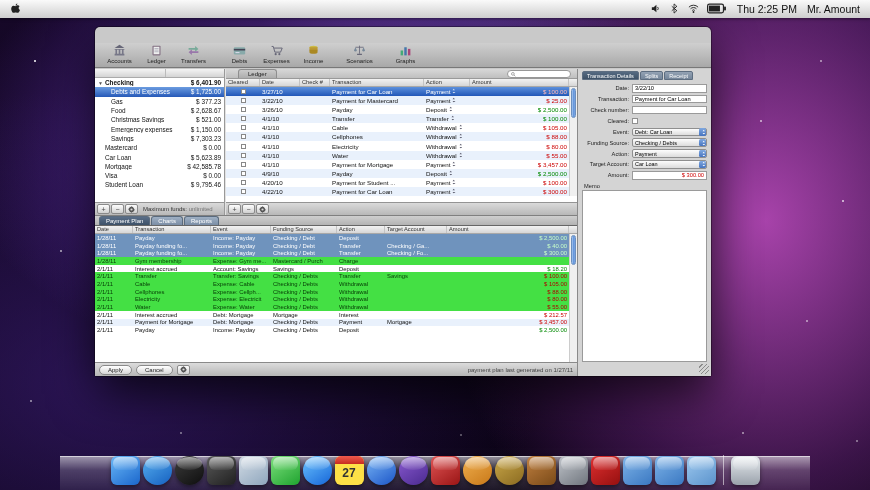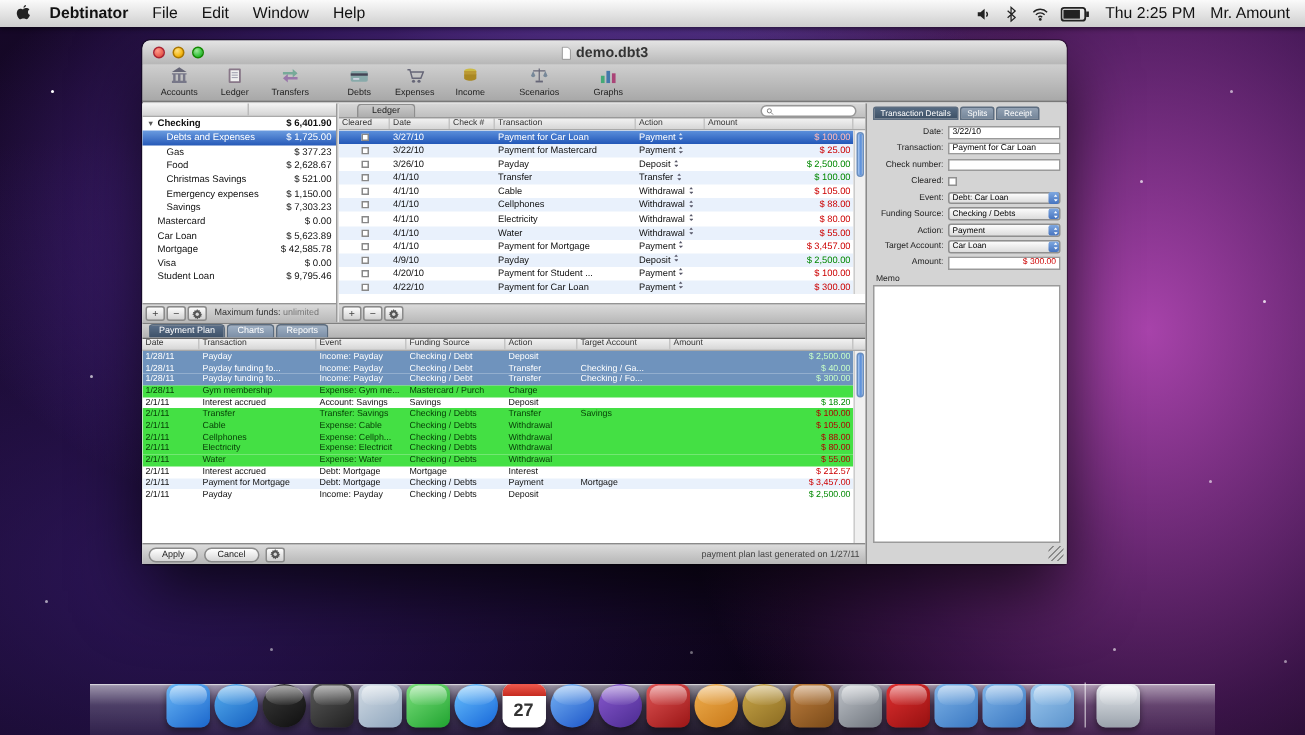--- a/index.html
+++ b/index.html
@@ -24,21 +24,21 @@
 
   
   .menubar { position:absolute; top:0; left:0; right:0; height:18px; z-index:60;
     background:linear-gradient(#fafafa,#cecece); display:flex; align-items:center;
     padding:0 10px; font-size:10.5px; color:#111; box-shadow:0 1px 3px rgba(0,0,0,.45); }
   .apple { display:flex; align-items:center; margin-right:4px; }
   .apple svg { height:12px; }
   .menus { display:flex; }
   .menu-item { padding:0 8px; white-space:nowrap; }
   .menu-item.app { font-weight:bold; }
-  .mb-right { margin-left:auto; display:flex; align-items:flex-end; gap:10px; }
+  .mb-right { margin-left:auto; display:flex; align-items:flex-start; gap:10px; }
   .mb-icon { display:flex; align-items:center; }
   .mb-icon svg { height:11px; }
   .mb-clock, .mb-user { white-space:nowrap; }
 
   
   .window { position:absolute; left:95px; top:27px; width:616px; height:349px;
     border-radius:5px 5px 2px 2px; background:#c9c9c9;
     box-shadow:0 18px 45px rgba(0,0,0,.7), 0 0 0 1px rgba(0,0,0,.35); z-index:30; }
   .titlebar { position:absolute; top:0; left:0; right:0; height:16px; border-radius:5px 5px 0 0;
     background:linear-gradient(#e4e4e4,#b6b6b6); display:flex; align-items:center; justify-content:center;
@@ -165,44 +165,37 @@
   .dock { position:absolute; left:0; right:0; bottom:0; height:46px; z-index:50;
     display:flex; justify-content:center; align-items:flex-end; }
   .dock-shelf { position:absolute; bottom:0; left:60px; right:60px; height:34px;
     background:linear-gradient(rgba(255,255,255,.55), rgba(255,255,255,.2) 40%, rgba(255,255,255,.08));
     border-top:1px solid rgba(255,255,255,.8); }
   .dock-icons { position:relative; display:flex; align-items:flex-end; gap:3px; padding:0 0 5px; }
   .dk { width:29px; height:29px; border-radius:6px; position:relative; box-shadow:0 2px 4px rgba(0,0,0,.45); flex:none; }
   .dk.circle { border-radius:50%; }
   .gloss { position:absolute; left:2px; right:2px; top:1px; height:46%; border-radius:inherit;
     background:linear-gradient(rgba(255,255,255,.6), rgba(255,255,255,.05)); }
-  .dk.cal { background:#ffffff; overflow:hidden; }
+  .dk.cal { background:#fde047; overflow:hidden; }
   .cal-band { height:8px; background:linear-gradient(#ef5a4e,#c62b20); }
   .cal-day { text-align:center; font-size:12px; font-weight:bold; color:#333; line-height:19px; }
   .dk-sep { width:1px; height:30px; background:rgba(255,255,255,.55); margin:0 4px; align-self:flex-end; }
 </style>
 </head>
 <body>
 
 <div class="desktop-bg"></div>
 <div class="stars"></div>
 
 <div class="menubar">
   <span class="apple">
     <svg viewBox="-1 0 12 13">
         <path d="M7 .4C7 1.5 6.1 2.4 5.1 2.4 5.1 1.3 6 .4 7 .4zM5 3c1 0 1.3-.5 2.3-.5.9 0 1.7.4 2.1 1.1-1.5 1-1.3 3.3.4 3.9-.4 1.2-1.5 3.2-2.6 3.2-.8 0-1-.5-2.1-.5s-1.4.5-2.1.5C1.8 10.7.7 8.7.4 7.2 0 5.2 1.1 3 2.8 3c.9 0 1.3.5 2.2.5z" fill="#222"></path>
       </svg>
   </span>
-  <div class="menus" id="menus">
-      <span class="menu-item app">Debtinator</span>
-      <span class="menu-item">File</span>
-      <span class="menu-item">Edit</span>
-      <span class="menu-item">Window</span>
-      <span class="menu-item">Help</span>
-    </div>
   <div class="mb-right">
     <span id="mb-icons" style="display:flex;gap:8px;align-items:center;">
         <span class="mb-icon">
           <svg viewBox="0 0 12 12">
             <path d="M2 4.5h2L7 2v8L4 7.5H2z" fill="#222"></path>
             <path d="M8.3 4.3a2.6 2.6 0 0 1 0 3.4" stroke="#222" fill="none"></path>
           </svg>
         </span>
         <span class="mb-icon">
           <svg viewBox="0 0 12 12">
@@ -222,33 +215,20 @@
             <rect x="1.6" y="2.1" width="9" height="4.8" fill="#222"></rect>
           </svg>
         </span>
       </span>
     <span class="mb-clock">Thu 2:25 PM</span>
     <span class="mb-user">Mr. Amount</span>
   </div>
 </div>
 
 <div class="window">
-  <div class="titlebar">
-    <div class="lights">
-      <div class="light close"></div>
-      <div class="light min"></div>
-      <div class="light zoom"></div>
-    </div>
-    <span class="title-icon">
-      <svg viewBox="0 0 8 10">
-          <path d="M1 .5h4l2 2v7H1z" fill="#fff" stroke="#888" stroke-width=".6"></path>
-        </svg>
-    </span>
-    <span class="title-text">demo.dbt3</span>
-  </div>
 
   <div class="toolbar" id="toolbar">
       <div class="tb-item">
         <span><svg viewBox="0 0 16 16">
             <path d="M8 1L2 5h12z" fill="#667"></path>
             <path d="M2 6h12v1H2zM3 7h2v5H3zm4 0h2v5H7zm4 0h2v5h-2zM2 12h12v2H2z" fill="#778"></path>
           </svg></span>
         <span>Accounts</span>
       </div>
       <div class="tb-item">

